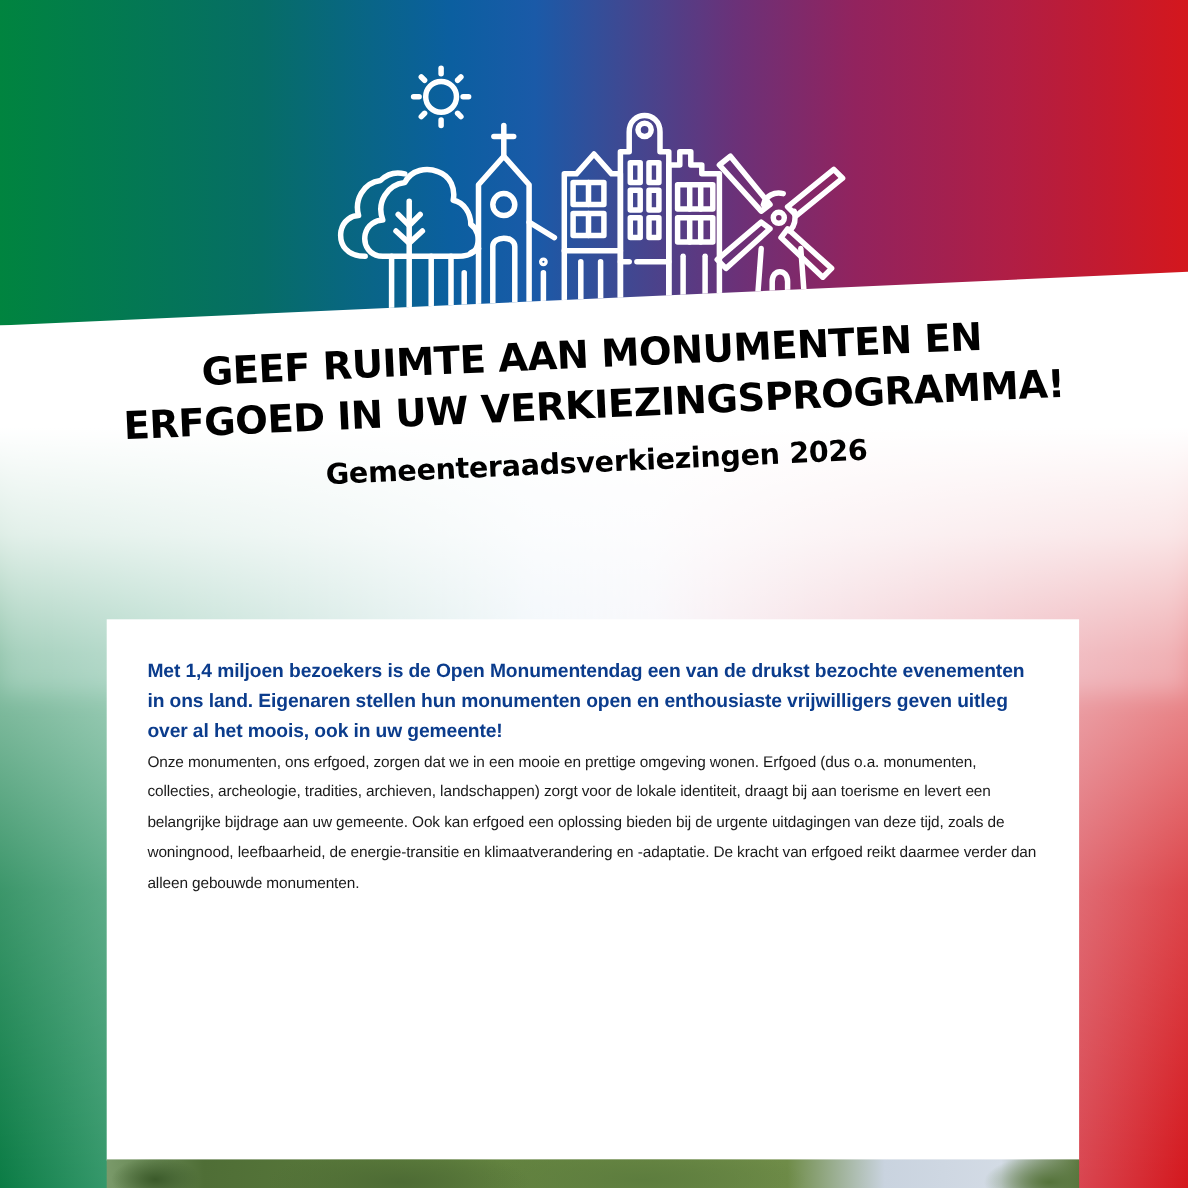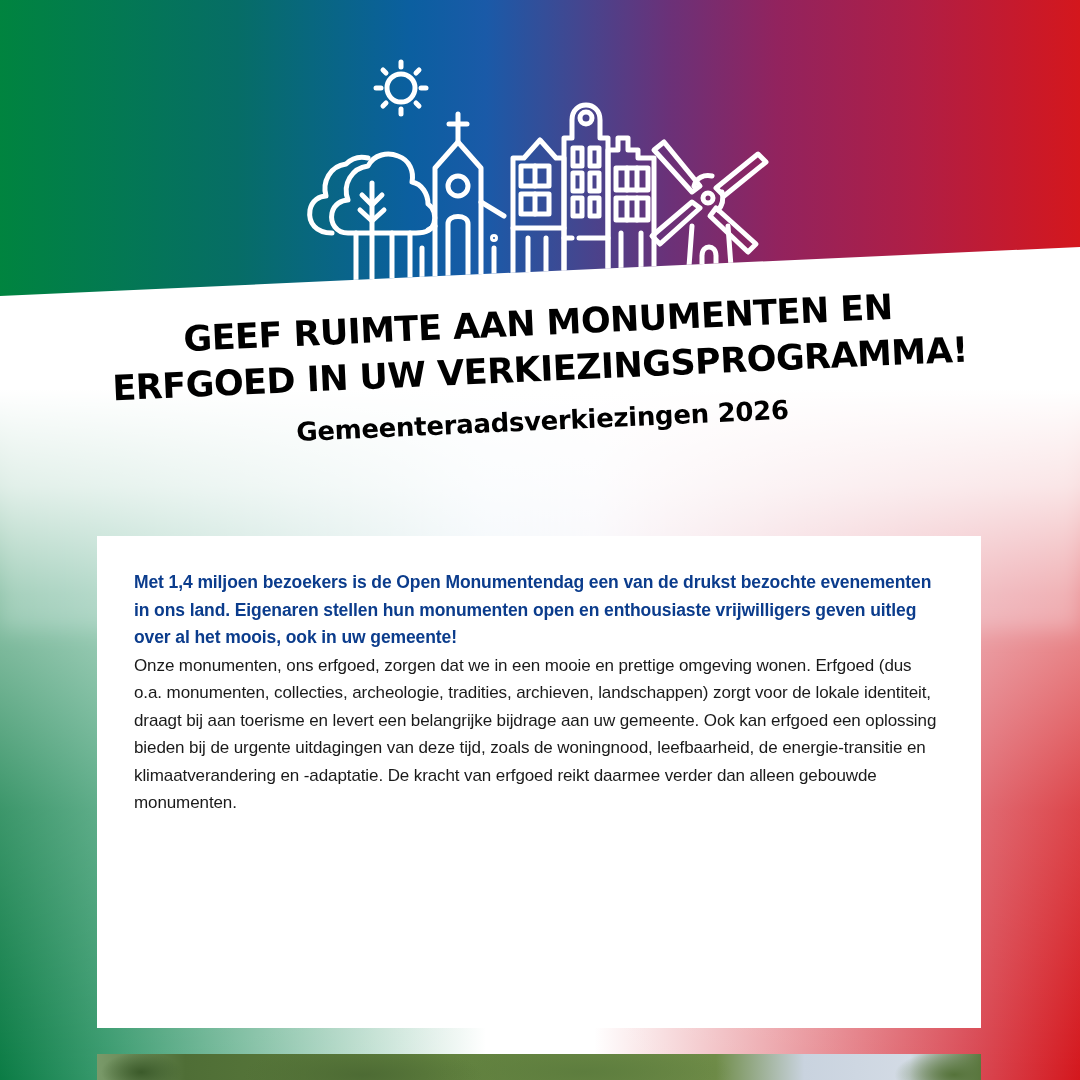--- a/index.html
+++ b/index.html
@@ -51,35 +51,35 @@
   .headline h2 {
     margin-top: 14px;
     font-family: "DejaVu Sans", sans-serif;
     font-weight: bold;
     font-size: 26px;
     color: #000000;
     letter-spacing: -0.3px;
   }
 
   .card {
-    position: absolute; left: 97px; top: 536px; width: 884px; height: 492px;
+    position: absolute; left: 97px; top: 563px; width: 884px; height: 492px;
     background: #ffffff;
     padding: 33px 38px 0 37px;
   }
   .lead {
     font-family: "Liberation Sans", sans-serif;
     font-weight: bold;
     font-size: 17.5px;
     line-height: 27.5px;
     color: #0b3c8c;
     letter-spacing: -0.1px;
   }
   .body-text {
     font-family: "Liberation Sans", sans-serif;
-    font-size: 17px;
+    font-size: 14px;
     line-height: 27.5px;
     color: #1a1a1a;
     letter-spacing: -0.1px;
   }
   .spacer { height: 55px; }
 
   .photo {
     position: absolute; left: 97px; top: 1054px; width: 884px; height: 26px;
     background:
       radial-gradient(ellipse 40px 20px at 5% 70%, #3b5a2a 0%, rgba(59,90,42,0) 100%),

